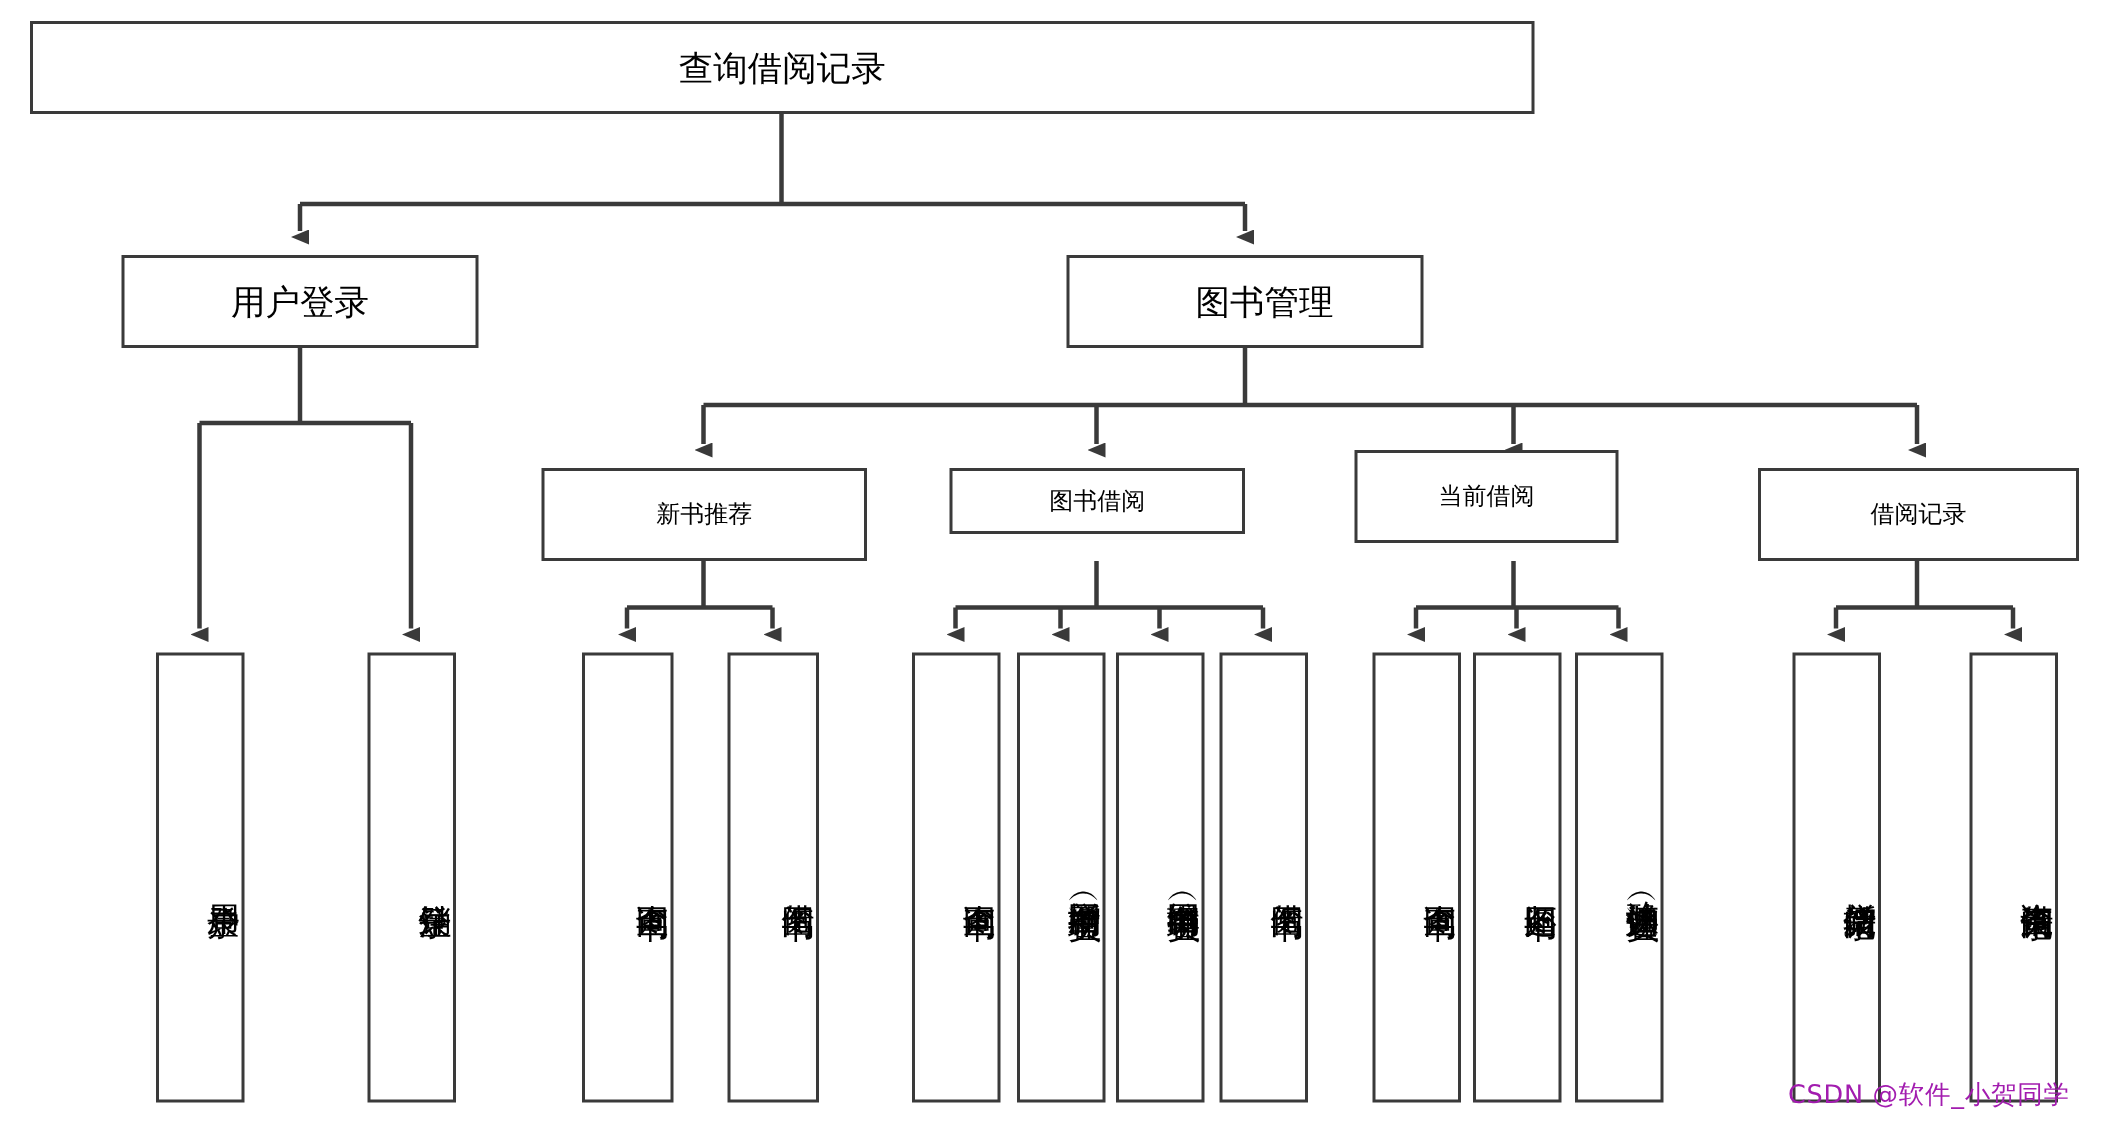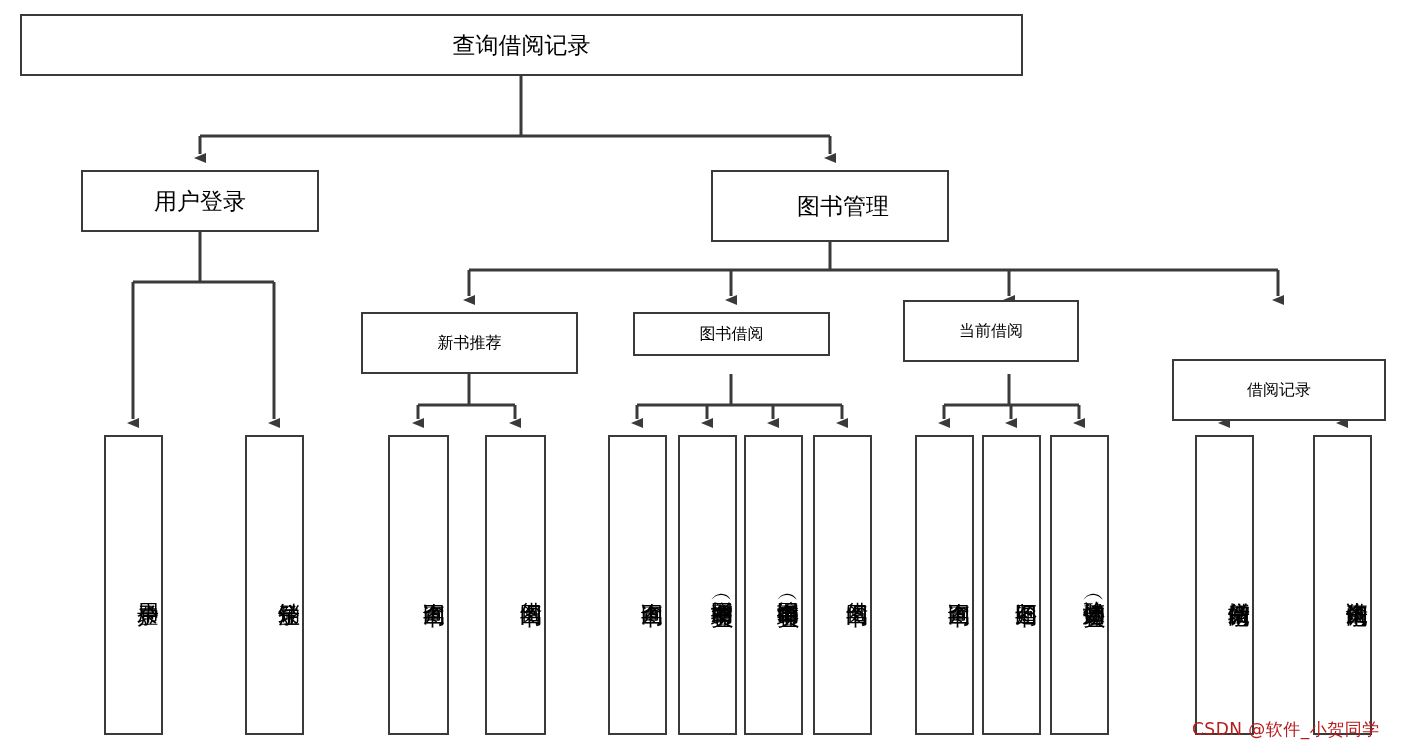--- a/index.html
+++ b/index.html
@@ -57,21 +57,21 @@
     justify-content: center;
   }
   .node.leaf .vtext {
     writing-mode: vertical-rl;
     text-orientation: upright;
     white-space: nowrap;
   }
   .watermark {
     position: absolute;
     font-size: 17px;
-    color: #b91c1c;
+    color: #a21caf;
     font-family: "DejaVu Sans", "Liberation Sans", sans-serif;
     white-space: nowrap;
     letter-spacing: 0.5px;
   }
 </style>
 </head>
 <body>
 
 <div id="canvas">
 
@@ -124,26 +124,26 @@
       <path d="M1278,374 L1278,405"></path>
       <path d="M1224,405 L1342,405"></path>
       <path d="M1224,405 L1224,419" marker-end="url(#arw)"></path>
       <path d="M1342,405 L1342,419" marker-end="url(#arw)"></path>
     </g>
   </svg>
 
   <div class="node root" style="left:20px; top:14px; width:1003px; height:62px;">查询借阅记录</div>
 
   <div class="node level2" style="left:81px; top:170px; width:238px; height:62px;">用户登录</div>
-  <div class="node level2" style="left:711px; top:170px; width:238px; height:72px;padding-left:26px;">图书管理</div>
+  <div class="node level2" style="left:711px; top:170px; width:238px; height:62px;padding-left:26px;">图书管理</div>
 
   <div class="node level3" style="left:361px; top:312px; width:217px; height:62px;">新书推荐</div>
   <div class="node level3" style="left:633px; top:312px; width:197px; height:44px;">图书借阅</div>
   <div class="node level3" style="left:903px; top:300px; width:176px; height:62px;">当前借阅</div>
-  <div class="node level3" style="left:1172px; top:312px; width:214px; height:62px;margin-top:47px;">借阅记录</div>
+  <div class="node level3" style="left:1172px; top:312px; width:214px; height:62px;">借阅记录</div>
 
   <div class="node leaf" style="left:104px; top:435px; width:59px; height:300px;">
     <span class="vtext">用户登录</span>
   </div>
   <div class="node leaf" style="left:245px; top:435px; width:59px; height:300px;">
     <span class="vtext">注销登录</span>
   </div>
 
   <div class="node leaf" style="left:388px; top:435px; width:61px; height:300px;">
     <span class="vtext">查询图书</span>

